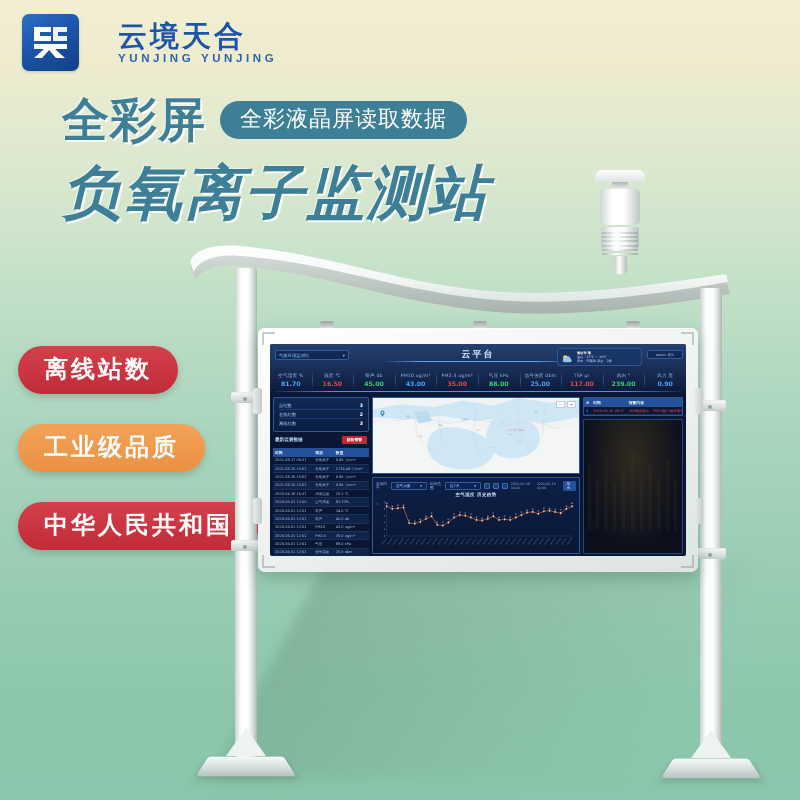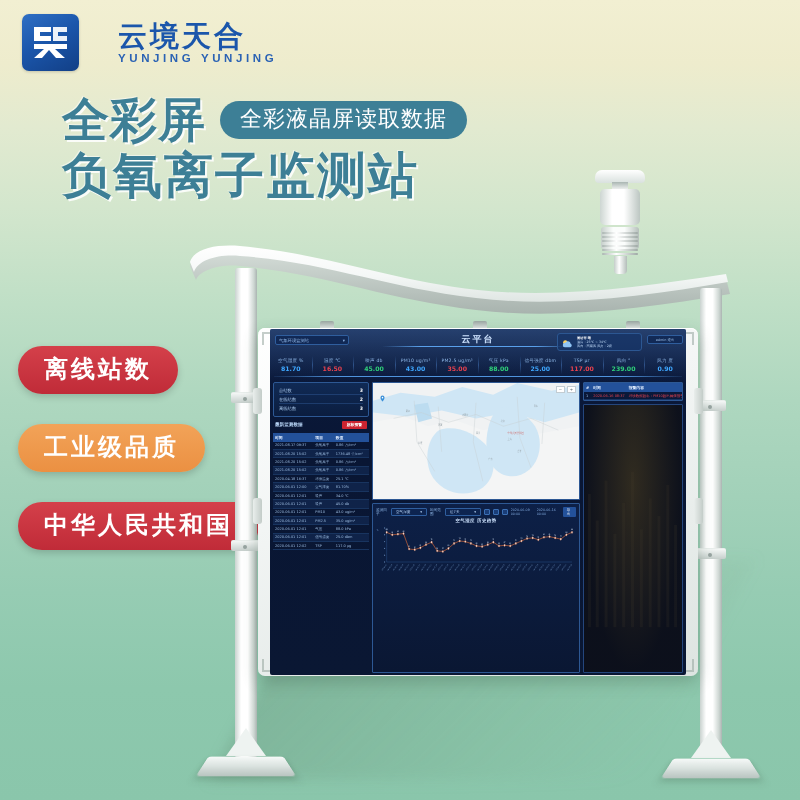--- a/index.html
+++ b/index.html
@@ -38,21 +38,21 @@
   
   .headline { position: absolute; left: 62px; top: 96px; }
   .hl-row1 { display: flex; align-items: center; gap: 14px; }
   .hl-big {
     font-family: "DejaVu Sans", sans-serif;
     font-weight: 700; color: #3d7f96; line-height: 1;
     letter-spacing: 1px;
     text-shadow: 2px 2px 0 rgba(255,255,255,.85), -1px -1px 0 rgba(255,255,255,.5);
   }
   .hl-1 { font-size: 47px; }
-  .hl-2 { font-size: 49px; margin-top: 8px; letter-spacing: 2px; }
+  .hl-2 { font-size: 59px; margin-top: 20px; letter-spacing: 2px; font-style: italic; }
   .hl-pill {
     background: #3d7f96; color: #ffffff;
     font-family: "DejaVu Sans", sans-serif;
     font-size: 22px; font-weight: 500; letter-spacing: 1px;
     padding: 7px 20px 9px; border-radius: 24px; line-height: 1;
     white-space: nowrap;
   }
 
   
   .badges { position: absolute; left: 18px; top: 346px; display: flex; flex-direction: column; gap: 30px; }
@@ -132,25 +132,25 @@
     background: linear-gradient(90deg,#aab5b1,#ffffff 40%,#9ea9a5);
   }
   .sensor-stem {
     position: absolute; left: 22px; top: 86px; width: 13px; height: 18px;
     background: linear-gradient(90deg,#c4cdc9,#ffffff 40%,#b3bdb9);
     border-radius: 0 0 4px 4px;
   }
 
   
   .screen-frame {
-    position: absolute; left: 258px; top: 328px; width: 440px; height: 348px;
+    position: absolute; left: 258px; top: 328px; width: 440px; height: 244px;
     background: linear-gradient(160deg,#ffffff 0%,#f2f5f4 40%,#dde4e1 100%);
     border-radius: 7px;
     box-shadow: 0 6px 16px rgba(60,90,70,.30), inset 0 1px 0 #fff;
-    padding: 1px 12px;
+    padding: 16px 12px;
   }
   .screen-hook {
     position: absolute; top: -7px; width: 14px; height: 7px; border-radius: 2px 2px 0 0;
     background: linear-gradient(180deg,#9aa5a1,#d6ddda);
   }
   .corner-clip {
     position: absolute; width: 13px; height: 13px; border: 2px solid rgba(150,165,158,.55);
   }
   .side-hinge {
     position: absolute; width: 9px; height: 26px; border-radius: 3px;

